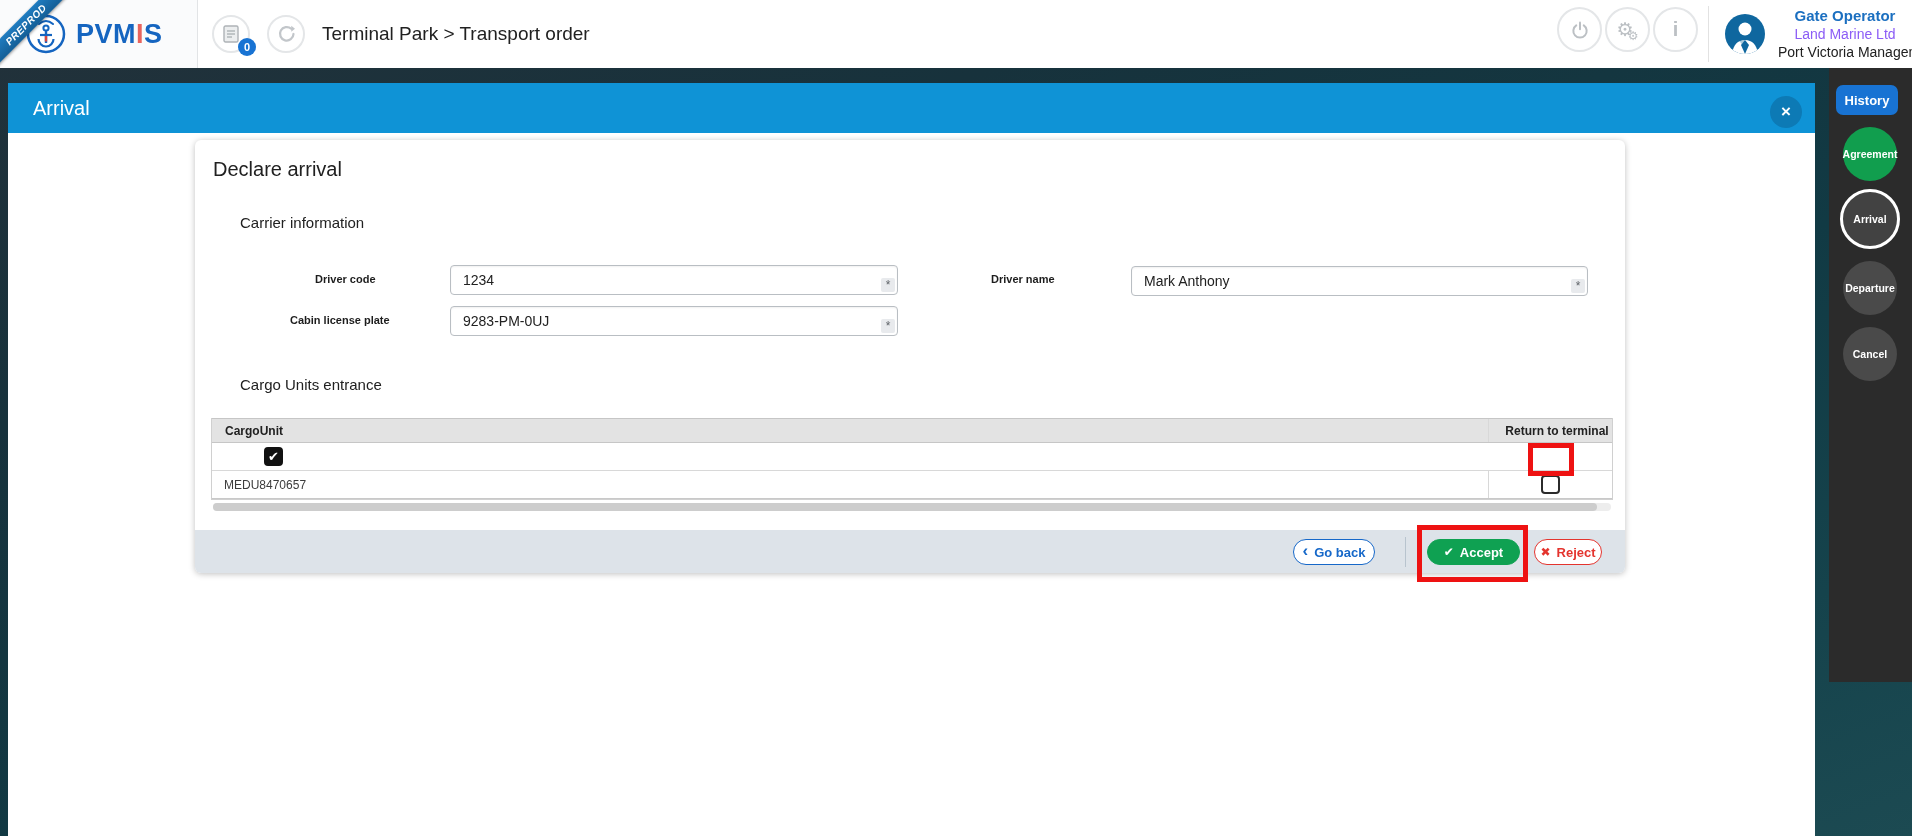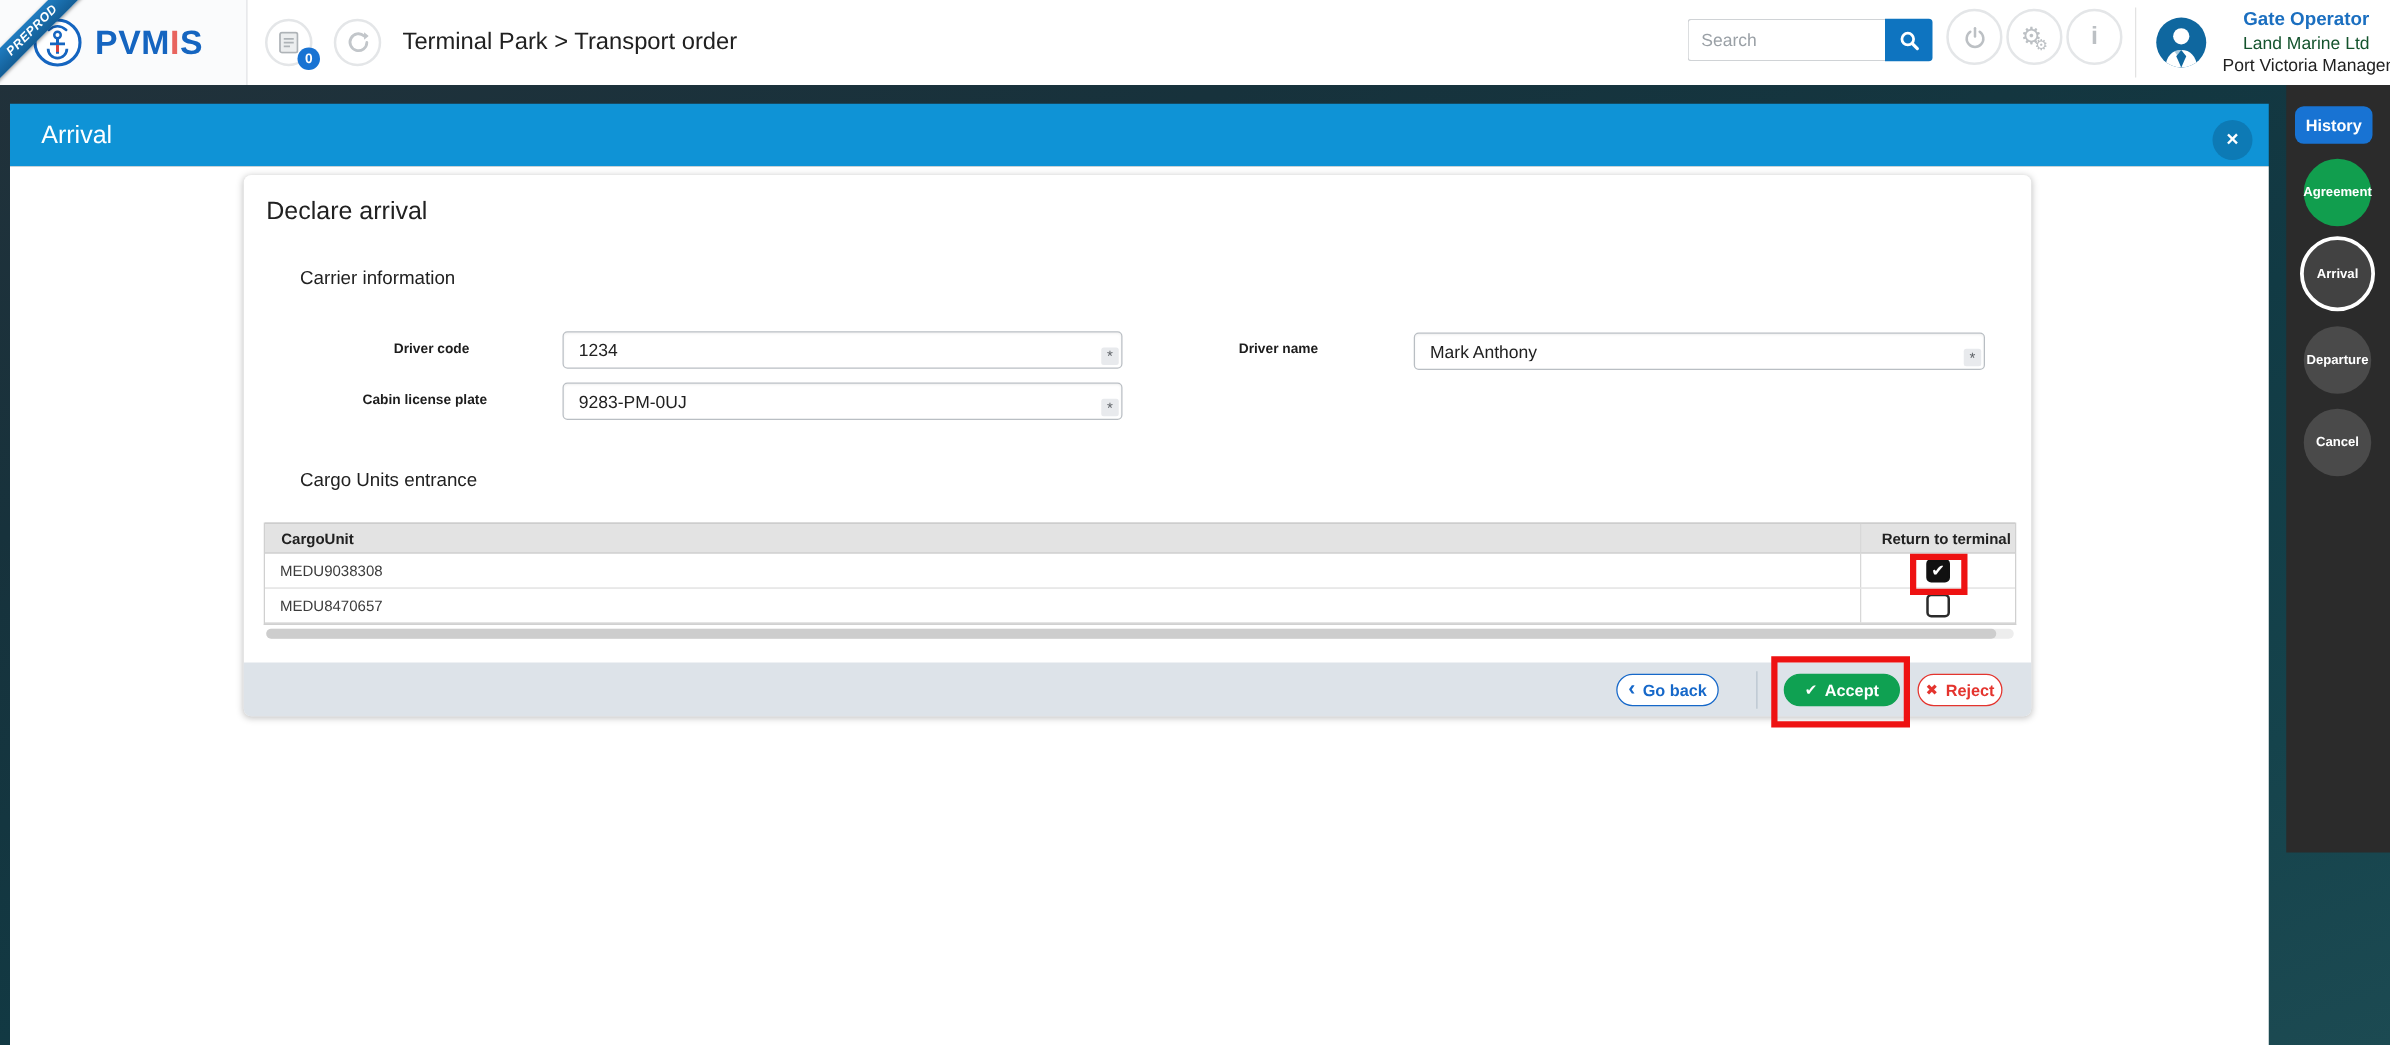--- a/index.html
+++ b/index.html
@@ -30,21 +30,21 @@
                   padding:0 10px; font-size:14px; color:#333; outline:none; font-family:inherit; }
   #search-input::placeholder { color:#9aa0a6; }
   #search-btn { width:38px; height:34px; background:#0e74c0; border:none; border-radius:0 3px 3px 0; cursor:pointer;
                 display:flex; align-items:center; justify-content:center; }
   .util-circle { position:absolute; width:45px; height:45px; top:7px; border:2px solid #e4e6e8; border-radius:50%;
                  display:flex; align-items:center; justify-content:center; color:#bcc0c4; background:#fff; }
   #hdr-divider { position:absolute; left:1708px; top:6px; width:1px; height:56px; background:#e2e2e2; }
   #avatar { position:absolute; left:1725px; top:14px; width:40px; height:40px; border-radius:50%; background:#0f679f; overflow:hidden; }
   #user-block { position:absolute; left:1778px; top:7px; width:134px; overflow:hidden; white-space:nowrap;text-align:center; }
   #user-role { font-size:15px; font-weight:bold; color:#1b6fc0; line-height:18px; }
-  #user-company { font-size:14px; color:#14532d; line-height:18px; }
+  #user-company { font-size:14px; color:#8b5cf6; line-height:18px; }
   #user-org { font-size:14px; color:#212121; line-height:18px; }
   .gear-main { font-size:19px; line-height:1; }
   .gear-small { font-size:12px; line-height:1; margin-left:-6px; margin-top:12px; }
   .info-glyph { font-size:20px; font-weight:bold; }
 
   
   #modal { position:absolute; left:8px; top:83px; width:1807px; height:753px; z-index:10; }
   #modal-titlebar { position:absolute; left:0; top:0; width:1807px; height:50px; background:#0f93d6; }
   #modal-title { position:absolute; left:25px; top:0; height:50px; line-height:50px; color:#fff; font-size:20px; }
   #modal-close { position:absolute; left:1762px; top:13px; width:32px; height:32px; border-radius:50%; background:#0d7ab5;
@@ -146,29 +146,20 @@
 
   <div class="hdr-circle" style="left:267px;">
     <svg width="18" height="18" viewBox="0 0 24 24">
       <path d="M19 5 a9 9 0 1 0 3 7" fill="none" stroke="#c2c6ca" stroke-width="3" stroke-linecap="round"></path>
       <polygon points="19,1 19,9 24,5" fill="#c2c6ca"></polygon>
     </svg>
   </div>
 
   <div id="breadcrumb">Terminal Park &gt; Transport order</div>
 
-  <div id="search-wrap">
-    <input id="search-input" placeholder="Search" style="">
-    <button id="search-btn">
-      <svg width="17" height="17" viewBox="0 0 20 20">
-        <circle cx="8.5" cy="8.5" r="5.5" fill="none" stroke="#ffffff" stroke-width="2.6"></circle>
-        <line x1="12.8" y1="12.8" x2="17.5" y2="17.5" stroke="#ffffff" stroke-width="3" stroke-linecap="round"></line>
-      </svg>
-    </button>
-  </div>
 
   <div class="util-circle" style="left:1557px;">
     <svg width="20" height="20" viewBox="0 0 24 24">
       <line x1="12" y1="3" x2="12" y2="11" stroke="#bcc0c4" stroke-width="2.4" stroke-linecap="round"></line>
       <path d="M7.5 6.5 a8 8 0 1 0 9 0" fill="none" stroke="#bcc0c4" stroke-width="2.4" stroke-linecap="round"></path>
     </svg>
   </div>
   <div class="util-circle" style="left:1605px;">
     <span class="gear-main">⚙</span>
       <span class="gear-small">⚙</span>
@@ -225,21 +216,20 @@
       </div>
 
       <div id="cargo-heading" class="section-heading">Cargo Units entrance</div>
 
       <div id="cargo-table">
         <div class="thead">
           <div class="cell-cargo">CargoUnit</div>
           <div class="cell-return">Return to terminal</div>
         </div>
         <div class="trow">
-          <div class="cell-cargo">MEDU9038308</div>
           <div class="cell-return">
             <div class="cb" data-checked="true">
               <span class="cb-check">✔</span>
             </div>
           </div>
         </div>
         <div class="trow">
           <div class="cell-cargo">MEDU8470657</div>
           <div class="cell-return">
             <div class="cb" data-checked="false">

